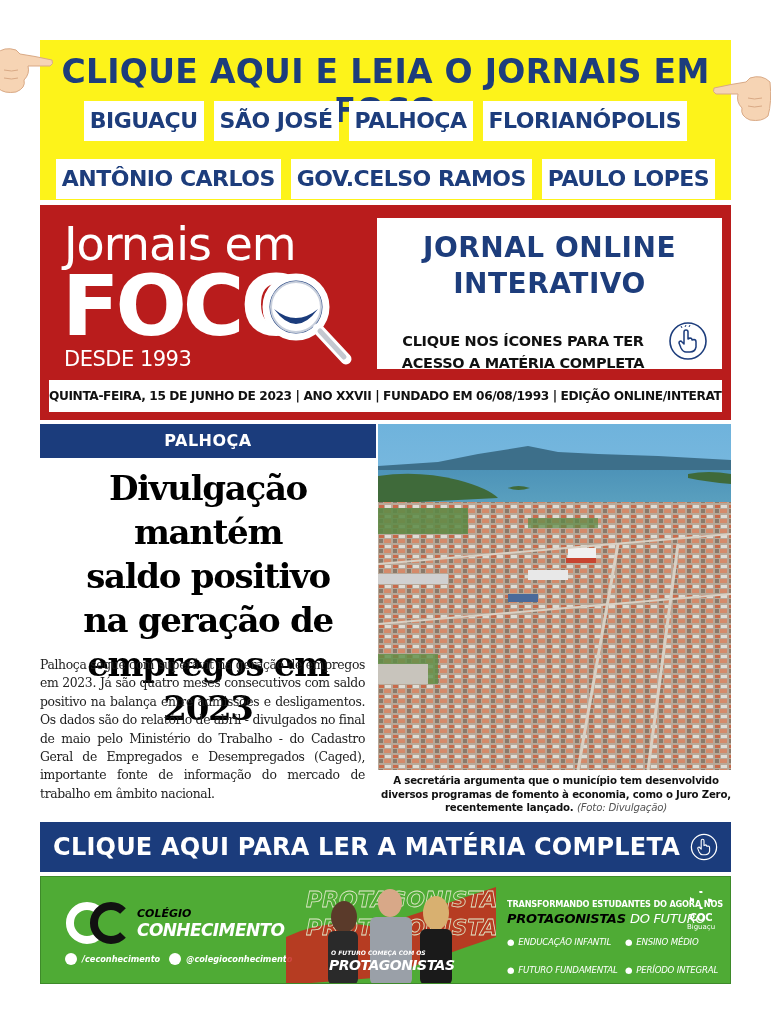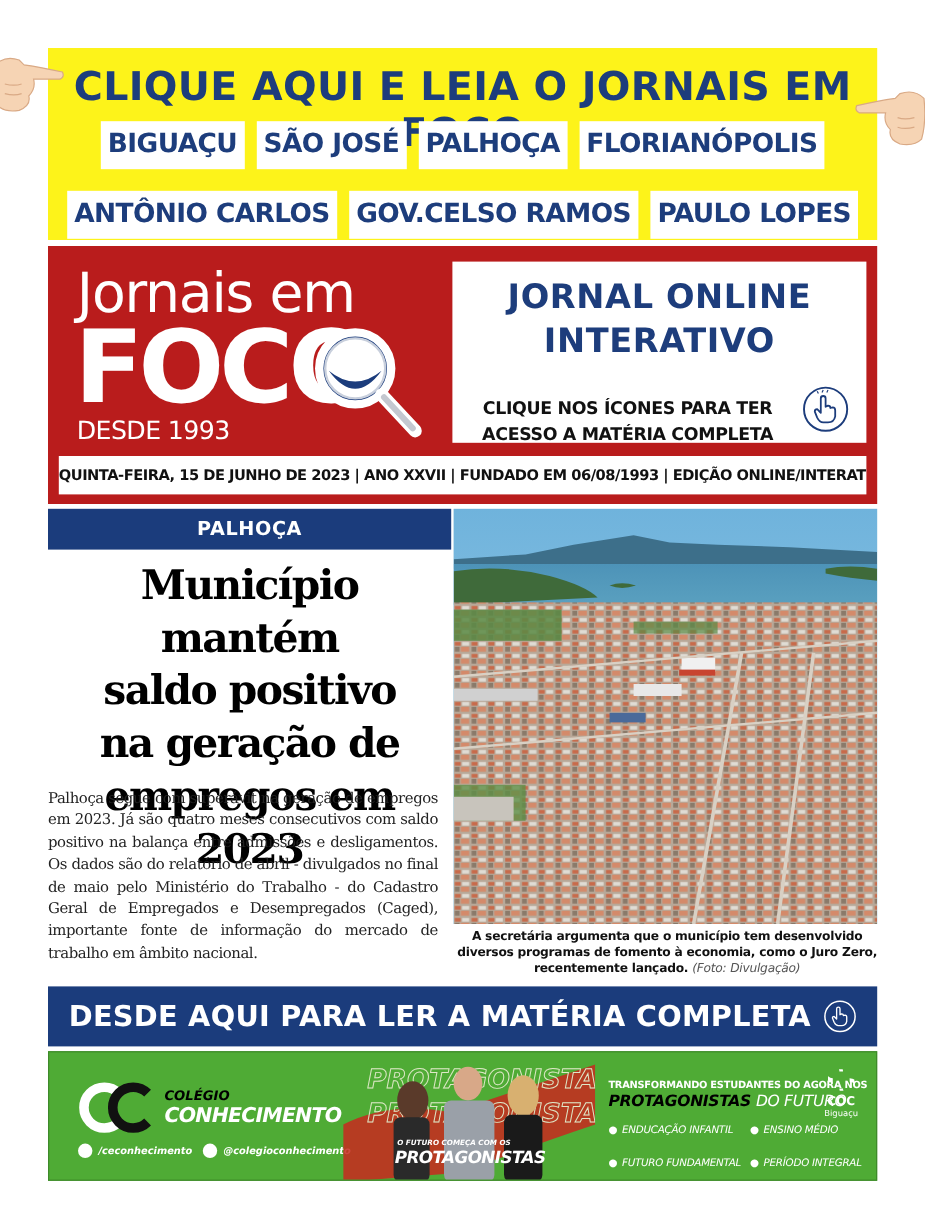--- a/index.html
+++ b/index.html
@@ -141,21 +141,21 @@
       <path d="M17 6 L18 4 M21 6 L22 4 M14 7 L13 5" stroke="#1d3d7c" stroke-width="1"></path>
     </svg>
   </div>
 
   <div class="dateline">QUINTA-FEIRA, 15 DE JUNHO DE 2023 | ANO XXVII | FUNDADO EM 06/08/1993 | EDIÇÃO ONLINE/INTERATIVO</div>
 </div>
 
 <div class="section-bar">PALHOÇA</div>
 
 <h1 class="headline">
-  <div>Município mantém</div>
+  <div>Divulgação mantém</div>
   <div>saldo positivo</div>
   <div>na geração de</div>
   <div>empregos em 2023</div>
 </h1>
 
 <p class="body-text">Palhoça segue com superávit na geração de em­pregos em 2023. Já são quatro meses consecutivos com saldo positivo na balança entre admissões e desligamentos. Os dados são do relatório de abril - divulgados no final de maio pelo Ministério do Tra­balho - do Cadastro Geral de Empregados e Desem­pregados (Caged), importante fonte de informação do mercado de trabalho em âmbito nacional.</p>
 
 <div class="photo">
   <svg width="353" height="346" viewBox="0 0 353 346">
     <defs>
@@ -197,21 +197,21 @@
     <rect x="0" y="240" width="50" height="20" fill="#c8c4bc"></rect>
   </svg>
 </div>
 
 <div class="caption">
   <span>A secretária argumenta que o município tem desenvolvido diversos programas de fomento à economia, como o Juro Zero, recentemente lançado.</span>
   <span class="credit">(Foto: Divulgação)</span>
 </div>
 
 <div class="cta">
-  <span class="cta-label">DESDE AQUI PARA LER A MATÉRIA COMPLETA</span>
+  <span class="cta-label">CLIQUE AQUI PARA LER A MATÉRIA COMPLETA</span>
   <svg class="cta-icon" viewBox="0 0 40 40">
     <circle cx="20" cy="20" r="18" fill="none" stroke="#ffffff" stroke-width="1.8"></circle>
     <path d="M16 11 Q16 9 18 9 Q20 9 20 11 L20 18 L22 17 Q24 17 24 19 L26 18.5 Q28 18.5 28 21 L28 26 Q27 31 22 31 L18 31 Q15 31 13 27 L11 22 Q11 20 13 20 L16 23 Z" fill="none" stroke="#ffffff" stroke-width="1.6" stroke-linejoin="round"></path>
   </svg>
 </div>
 
 <div class="ad">
   <svg class="cc-logo" viewBox="0 0 64 44">
     <path d="M34 10 A17 17 0 1 0 34 34" fill="none" stroke="#ffffff" stroke-width="8"></path>
     <path d="M58 10 A17 17 0 1 0 58 34" fill="none" stroke="#111111" stroke-width="8"></path>

